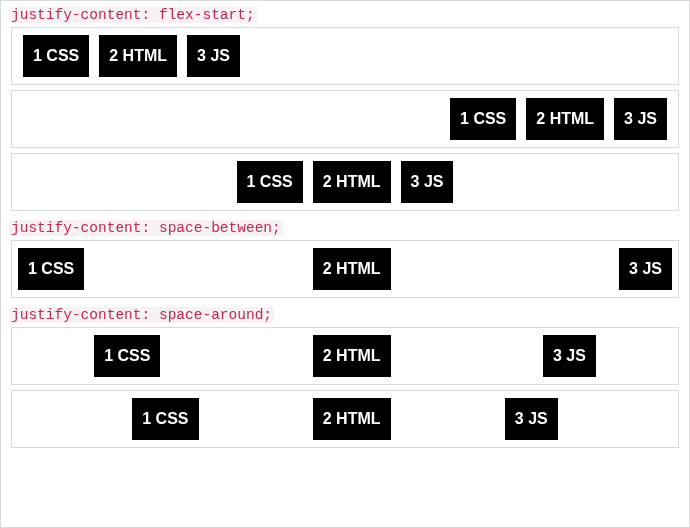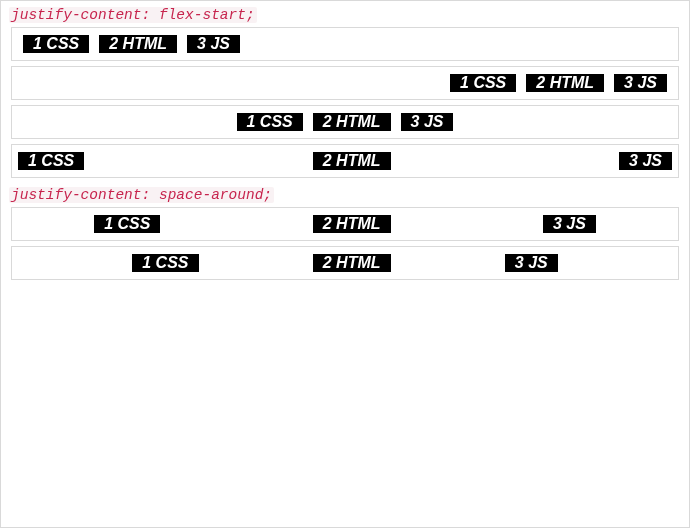--- a/index.html
+++ b/index.html
@@ -1,15 +1,15 @@
 <!DOCTYPE html>
 <html><head>
 <meta charset="utf-8">
 <style>
-  * { box-sizing: border-box; font-style: italic; }
+  * { box-sizing: border-box; }
   body {
     margin: 0;
     padding: 0;
     font-family: "Segoe UI", Arial, sans-serif;
     background: #ffffff;
     width: 690px;
     height: 528px;
     overflow: hidden;
   }
   .outer {
@@ -38,21 +38,21 @@
   .r-end     { justify-content: flex-end; }
   .r-center  { justify-content: center; }
   .r-between { justify-content: space-between; }
   .r-around  { justify-content: space-around; }
   .r-evenly  { justify-content: space-evenly; }
   .chip {
     background: #000000;
     color: #ffffff;
     font-weight: 600;
     font-size: 16px;
-    padding: 0 10px;
+    padding: 12px 10px;
     margin: 0 5px;
     white-space: nowrap;
   }
   .r-between .chip,
   .r-around  .chip,
   .r-evenly  .chip { margin: 0; }
 </style>
 </head>
 <body>
 
@@ -70,20 +70,21 @@
     <div class="chip">2 HTML</div>
     <div class="chip">3 JS</div>
   </div>
 
   <div class="demo-row r-center">
     <div class="chip">1 CSS</div>
     <div class="chip">2 HTML</div>
     <div class="chip">3 JS</div>
   </div>
 
+  <div class="label">justify-content: space-between;</div>
   <div class="demo-row r-between">
     <div class="chip">1 CSS</div>
     <div class="chip">2 HTML</div>
     <div class="chip">3 JS</div>
   </div>
 
   <div class="label">justify-content: space-around;</div>
   <div class="demo-row r-around">
     <div class="chip">1 CSS</div>
     <div class="chip">2 HTML</div>

